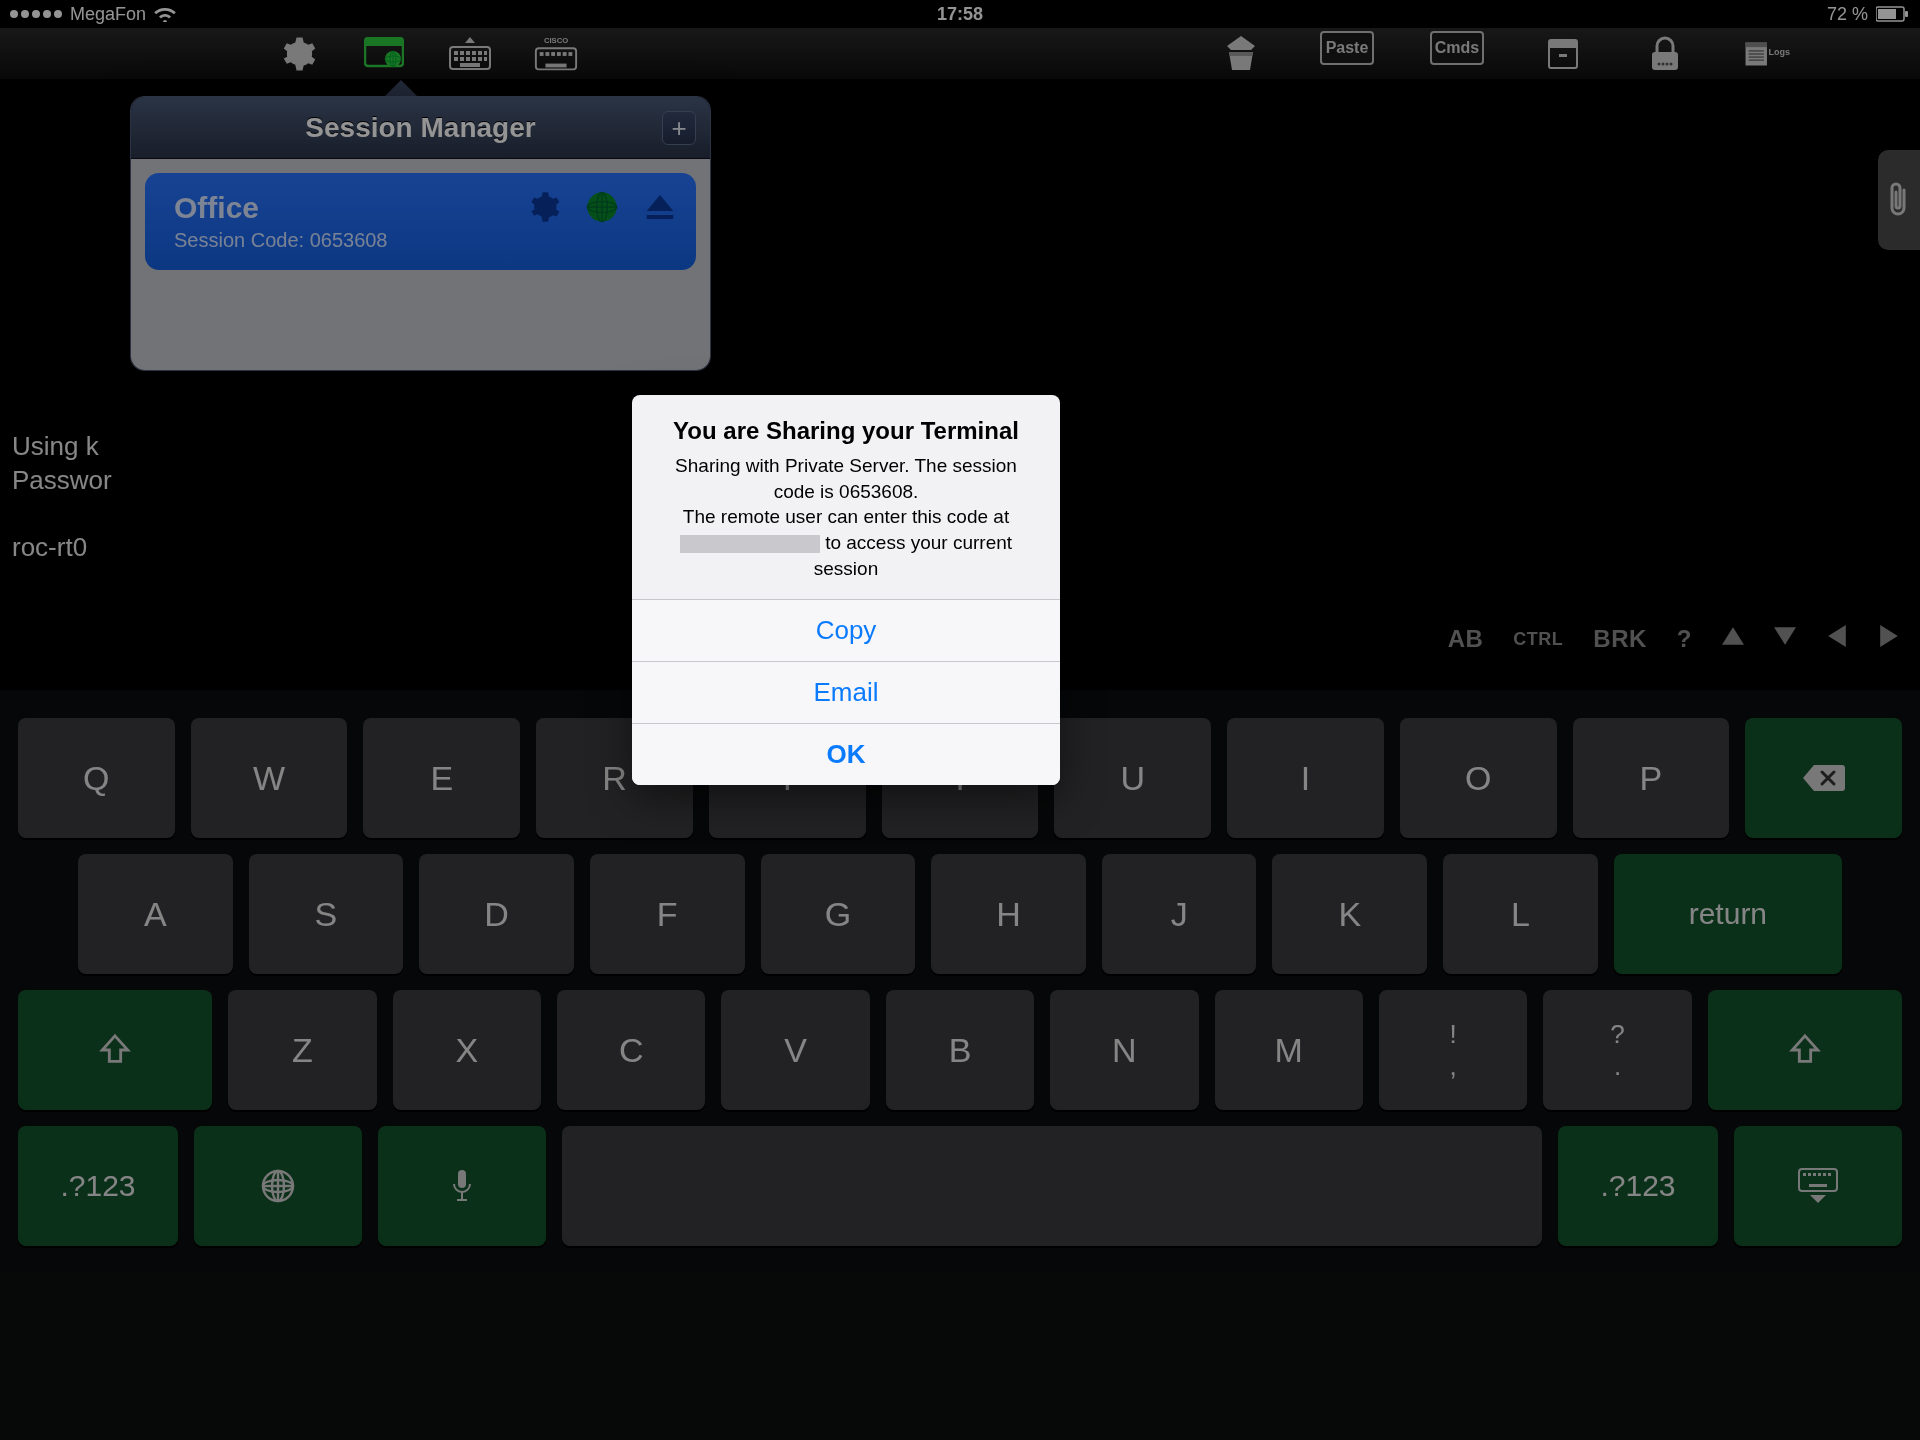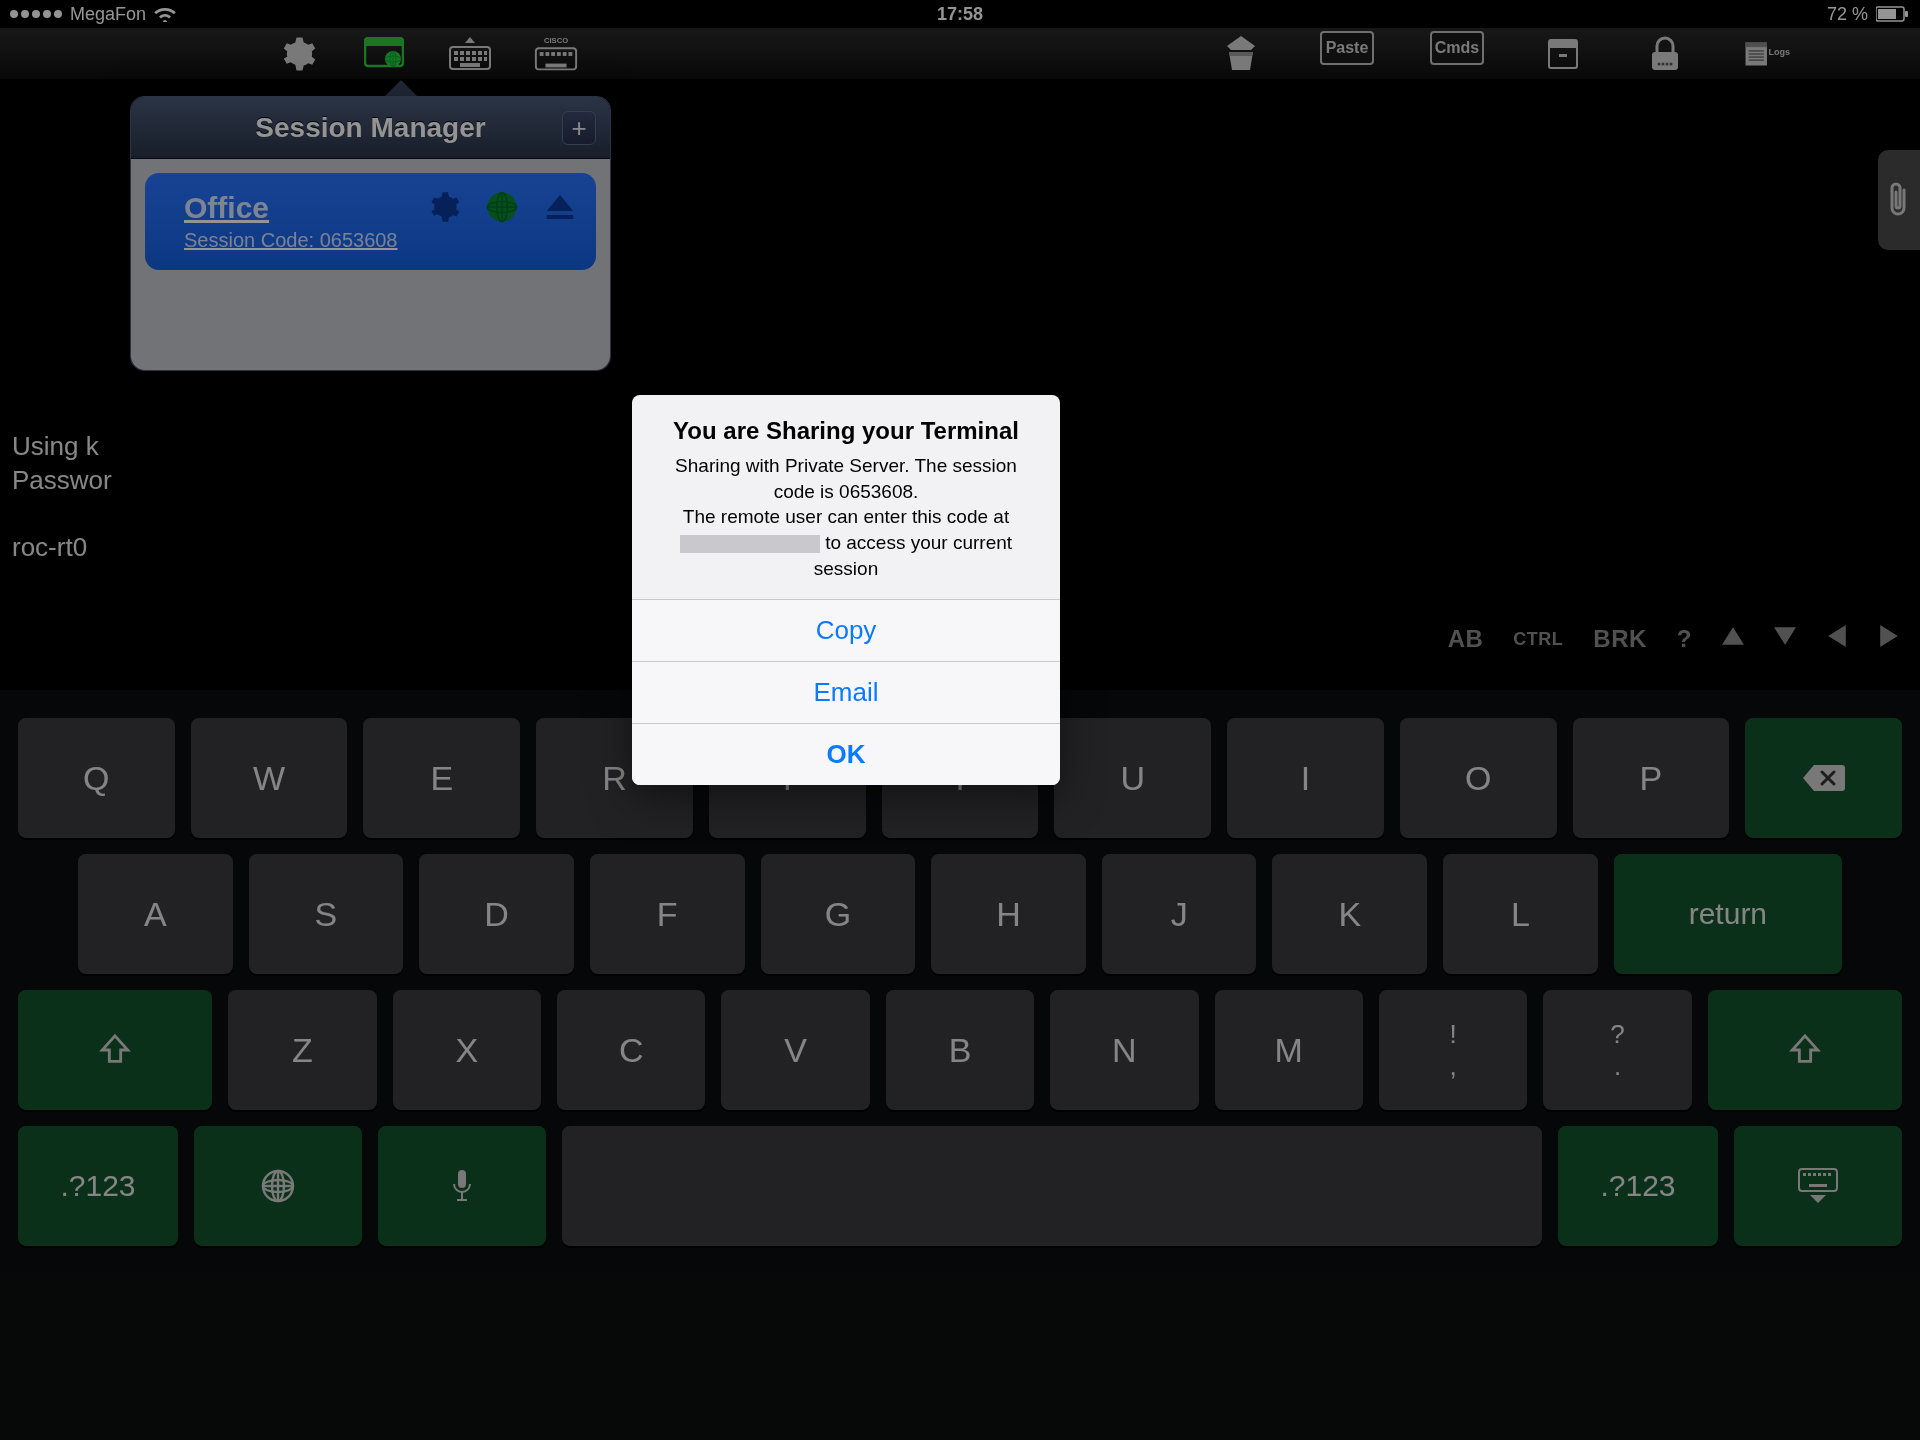--- a/index.html
+++ b/index.html
@@ -34,34 +34,34 @@
   
   .terminal { position:absolute; top:430px; left:12px; font-family:Menlo,Consolas,monospace;
               font-size:26px; color:#e8e8e8; line-height:1.3; white-space:pre; }
 
   
   .attach-tab { position:absolute; right:0; top:150px; width:42px; height:100px;
                 background:#4a4a4a; border-radius:10px 0 0 10px;
                 display:flex; align-items:center; justify-content:center; }
 
   
-  .popover { position:absolute; top:96px; left:130px; width:481px;
+  .popover { position:absolute; top:96px; left:130px; width:581px;
              background:#1f2737; border:1px solid #4a5670;
              border-radius:14px; box-shadow:0 12px 40px rgba(0,0,0,.7); }
   .pop-header { height:62px; display:flex; align-items:center; justify-content:center;
                 position:relative; border-bottom:1px solid #0d1220;
                 background:linear-gradient(#4a5a78,#2a3448); border-radius:14px 14px 0 0; }
   .pop-title { font-size:28px; font-weight:700; color:#fff; text-shadow:0 -1px 0 #000; }
   .pop-add { position:absolute; right:14px; top:14px; width:34px; height:34px;
              border:1px solid #5c6b88; border-radius:6px;
              display:flex; align-items:center; justify-content:center;
              font-size:26px; color:#e8ecf4; background:linear-gradient(#3b486a,#26314c); }
   .pop-body { background:#c5c7cc; border-radius:0 0 14px 14px; padding:14px 14px 80px; }
   .session-card { background:linear-gradient(#2a74ff,#1560e0); border-radius:14px;
-                  padding:18px 39px; color:#fff; position:relative; margin-bottom:20px;text-decoration:underline; }
+                  padding:18px 29px; color:#fff; position:relative; margin-bottom:20px; }
   .session-name { font-size:30px; font-weight:700; color:#d8e6ff; }
   .session-code { font-size:20px; color:#cfe0ff; margin-top:4px; }
   .session-icons { position:absolute; right:20px; top:18px; display:flex; gap:26px; align-items:center; }
   .conn-mgr { background:linear-gradient(#f0f1f4,#d9dbe0); border:1px solid #a9acb4;
               border-radius:14px; height:84px; display:flex; align-items:center;
               justify-content:center; font-size:28px; font-weight:700; color:#222; }
 
   
   .extra-keys { position:absolute; top:625px; right:20px; display:flex; gap:30px;
                 font-size:24px; color:#8c8c8c; align-items:center; font-weight:600; }

